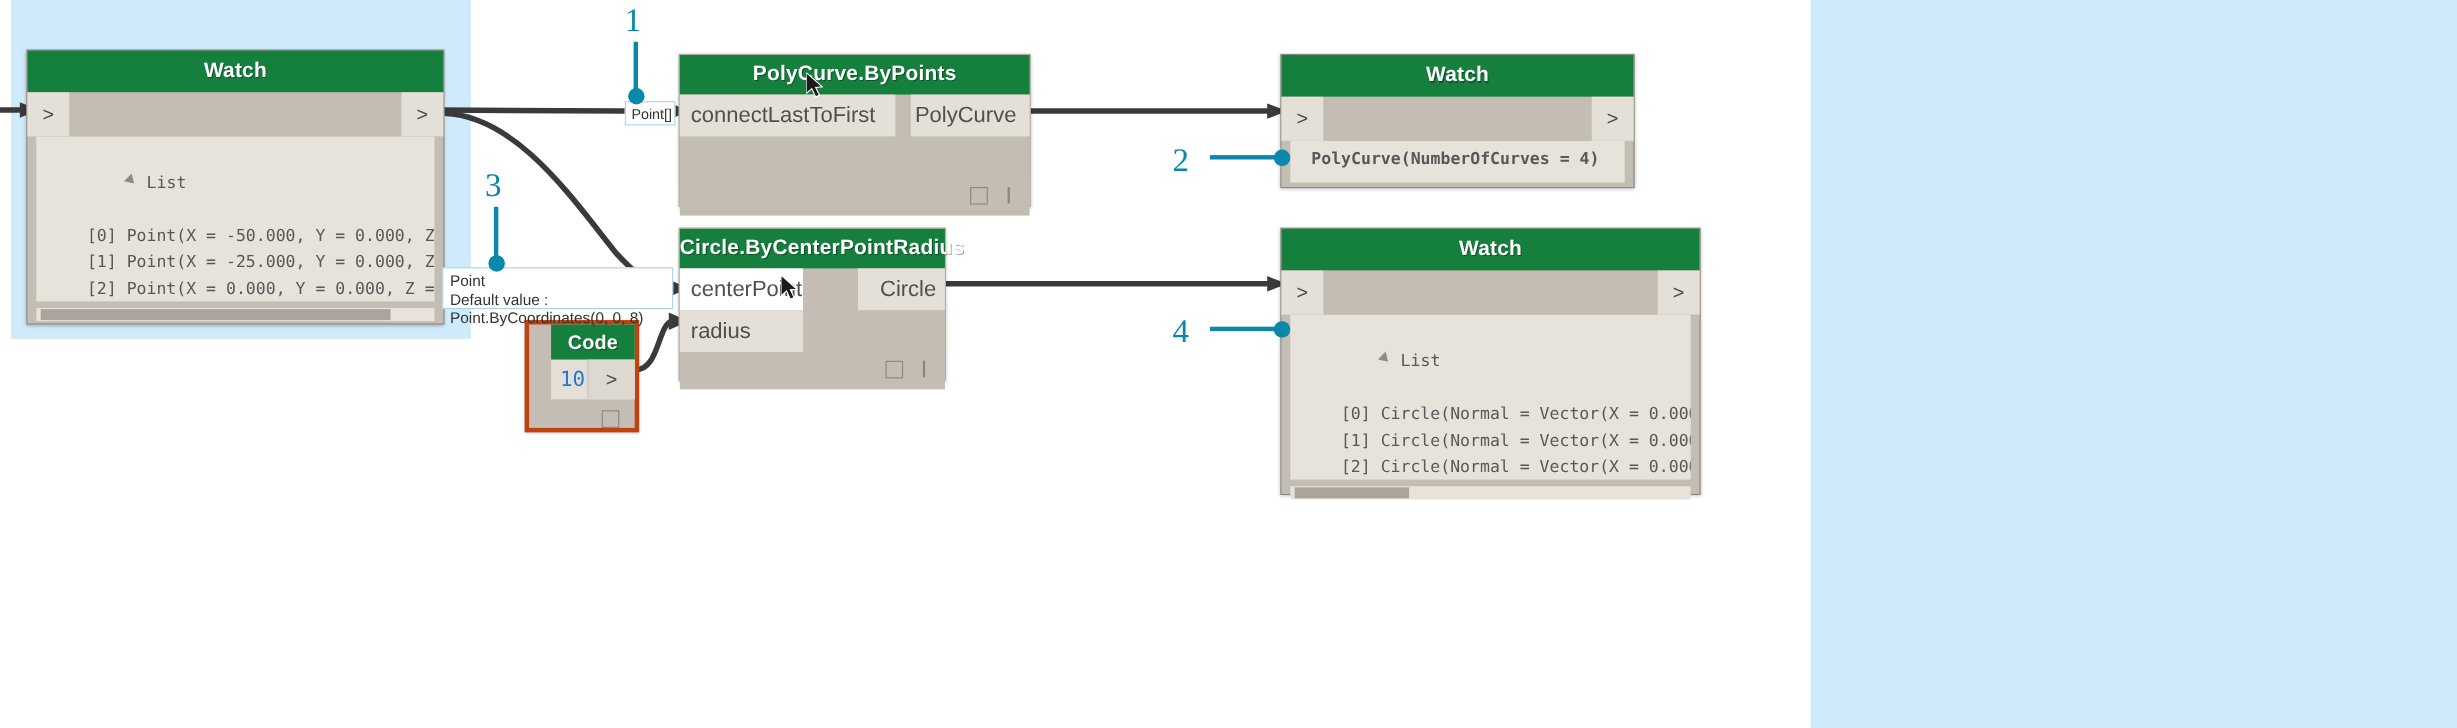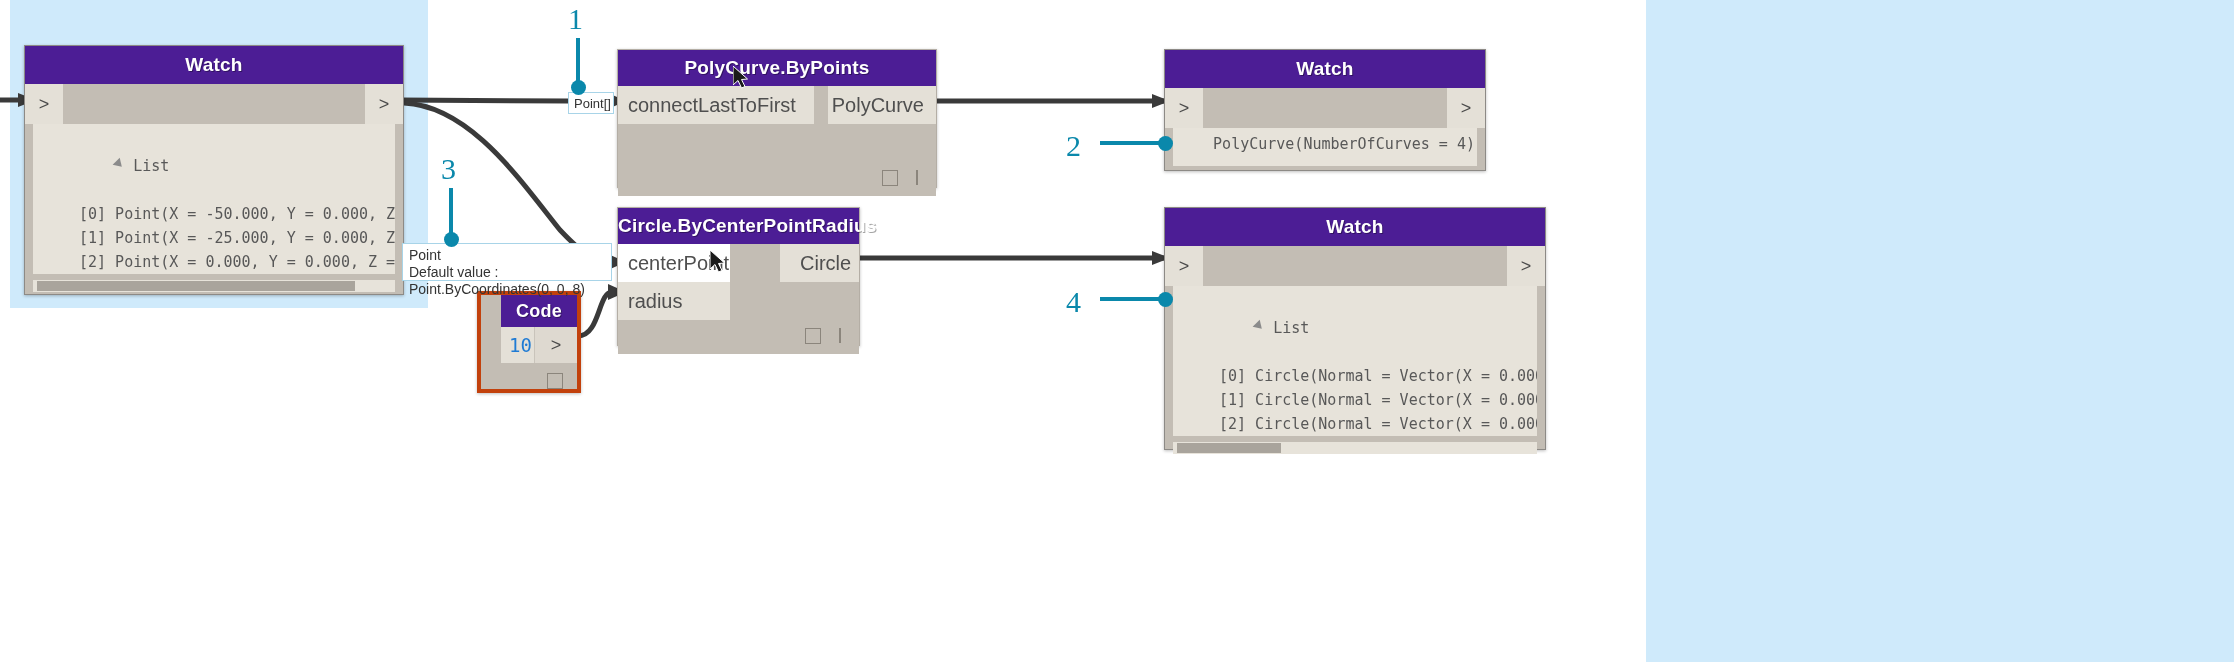--- a/index.html
+++ b/index.html
@@ -5,21 +5,21 @@
   html,body{margin:0;padding:0;background:#ffffff;}
   body{width:2234px;height:662px;position:relative;overflow:hidden;
        font-family:"Liberation Sans", sans-serif;}
   .canvas{position:absolute;inset:0;}
 
   
   .sel-band{position:absolute;background:#cfeafb;}
 
   
   .node{position:absolute;box-sizing:border-box;}
-  .node .hdr{background:#4c1d95;color:#ffffff;text-align:center;
+  .node .hdr{background:#15803d;color:#ffffff;text-align:center;
       font-weight:bold;letter-spacing:.2px;text-shadow:1px 1px 0 rgba(0,0,0,.35);}
 
   
   .watch{border:1px solid #8d8a86;background:#c3bdb4;box-shadow:0 1px 3px rgba(0,0,0,.25);}
   .watch .hdr{height:38px;line-height:38px;font-size:19px;}
   .watch .portrow{position:relative;height:40px;background:#c3bdb4;}
   .watch .port{position:absolute;top:0;height:40px;width:38px;background:#e4e0d7;
       color:#4a4a4a;font-size:18px;line-height:40px;text-align:center;font-family:"Liberation Sans",sans-serif;}
   .watch .port.in{left:0;}
   .watch .port.out{right:0;}
@@ -163,21 +163,21 @@
     </div>
   </div>
 
   <div class="node watch" style="left:1164px;top:49px;width:322px;height:122px;">
     <div class="hdr">Watch</div>
     <div class="portrow">
       <div class="port in">&gt;</div>
       <div class="port out">&gt;</div>
     </div>
     <div class="content" style="height:32px;padding-top:4px;">
-      <div class="row" style="text-align:right;padding-right:2px;">PolyCurve(NumberOfCurves = 4)</div>
+      <div class="row" style="text-align:right;padding-right:23px;font-weight:bold;">PolyCurve(NumberOfCurves = 4)</div>
     </div>
   </div>
 
   <div class="node watch" style="left:1164px;top:207px;width:382px;height:243px;">
     <div class="hdr">Watch</div>
     <div class="portrow">
       <div class="port in">&gt;</div>
       <div class="port out">&gt;</div>
     </div>
     <div class="content" style="height:142px;">

